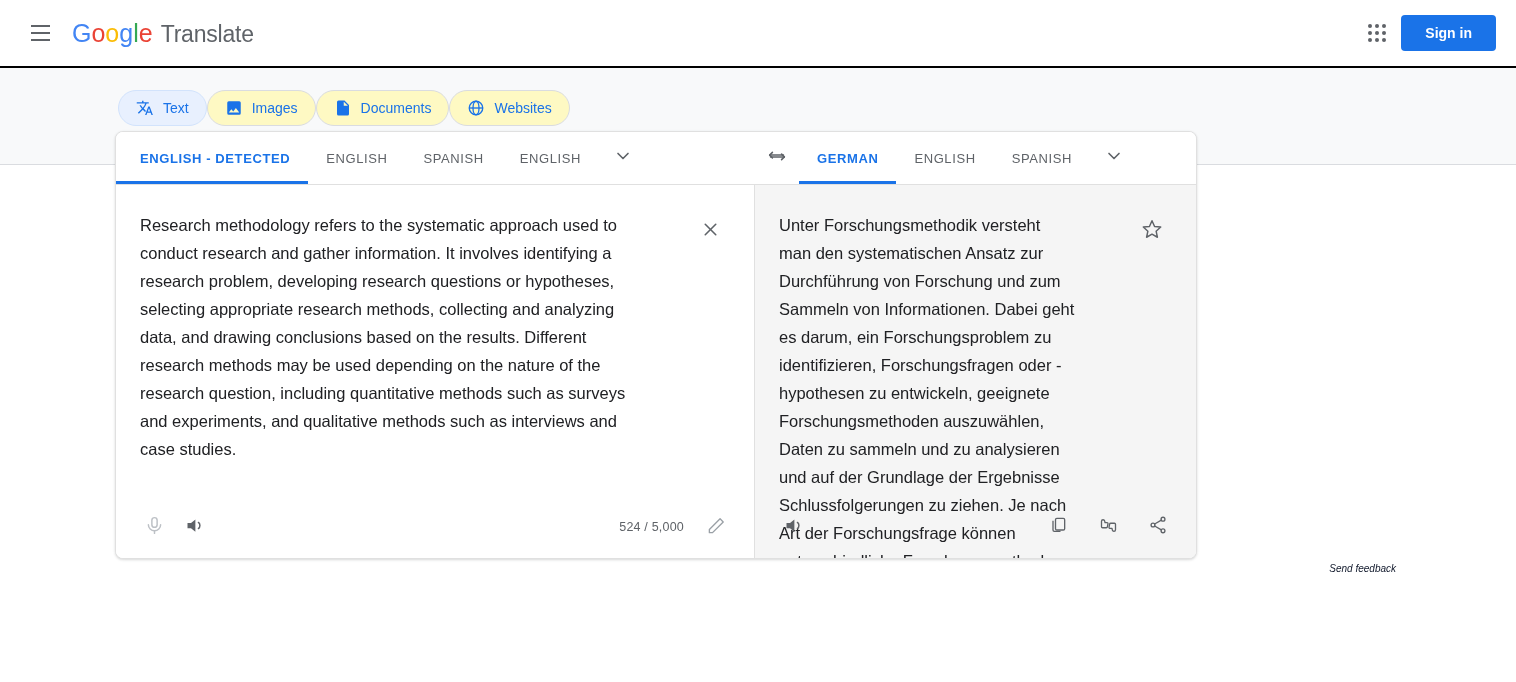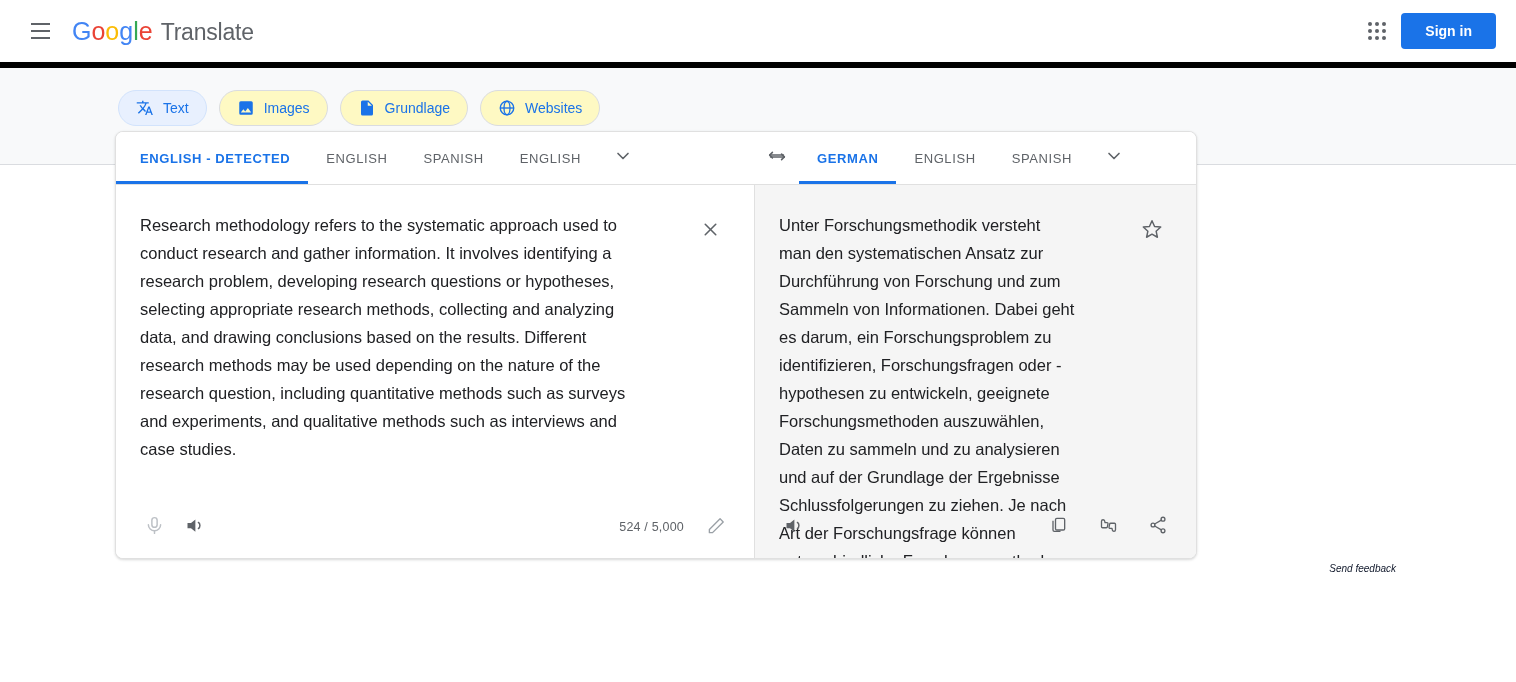--- a/index.html
+++ b/index.html
@@ -12,21 +12,21 @@
   }
 
   
   .header {
     position: relative;
     height: 68px;
     background: #ffffff;
     display: flex;
     align-items: center;
     padding: 0 20px 0 18px;
-    border-bottom: 6px solid #000000;
+    border-bottom: 2px solid #000000;
   }
   .hamburger {
     width: 44px; height: 44px;
     display: flex; flex-direction: column;
     align-items: center; justify-content: center;
     gap: 5px; cursor: pointer; border-radius: 50%;
     margin-right: 10px;
   }
   .hamburger span {
     display: block; width: 19px; height: 2px; background: #5f6368;
@@ -63,21 +63,21 @@
   }
 
   
   .mode-band {
     background: #f8f9fa;
     height: 97px;
     border-bottom: 1px solid #dadce0;
     padding-top: 22px;
   }
   .mode-tabs {
-    display: flex; gap: 12px; padding-left: 118px; text-align: center;
+    display: flex; padding-left: 118px; text-align: center;
   }
   .mode-tab {
     display: flex; align-items: center; gap: 9px;
     height: 36px; padding: 0 17px;
     border: 1px solid #dadce0; border-radius: 18px;
     background: #fef9c3; color: #1a73e8;
     font-size: 14px; cursor: pointer;
     white-space: nowrap;
   }
   .mode-tab.active {
@@ -233,21 +233,21 @@
       </span>
       <span>Images</span>
     </div>
 
     <div class="mode-tab">
       <span>
         <svg width="18" height="18" viewBox="0 0 24 24" fill="#1a73e8">
           <path d="M14 2H6a2 2 0 0 0-2 2v16a2 2 0 0 0 2 2h12a2 2 0 0 0 2-2V8l-6-6zm-1 7V3.5L18.5 9H13z"></path>
         </svg>
       </span>
-      <span>Grundlage</span>
+      <span>Documents</span>
     </div>
 
     <div class="mode-tab">
       <span>
         <svg width="18" height="18" viewBox="0 0 24 24" fill="none" stroke="#1a73e8" stroke-width="1.8">
           <circle cx="12" cy="12" r="9"></circle>
           <ellipse cx="12" cy="12" rx="4" ry="9"></ellipse>
           <line x1="3" y1="12" x2="21" y2="12"></line>
         </svg>
       </span>

